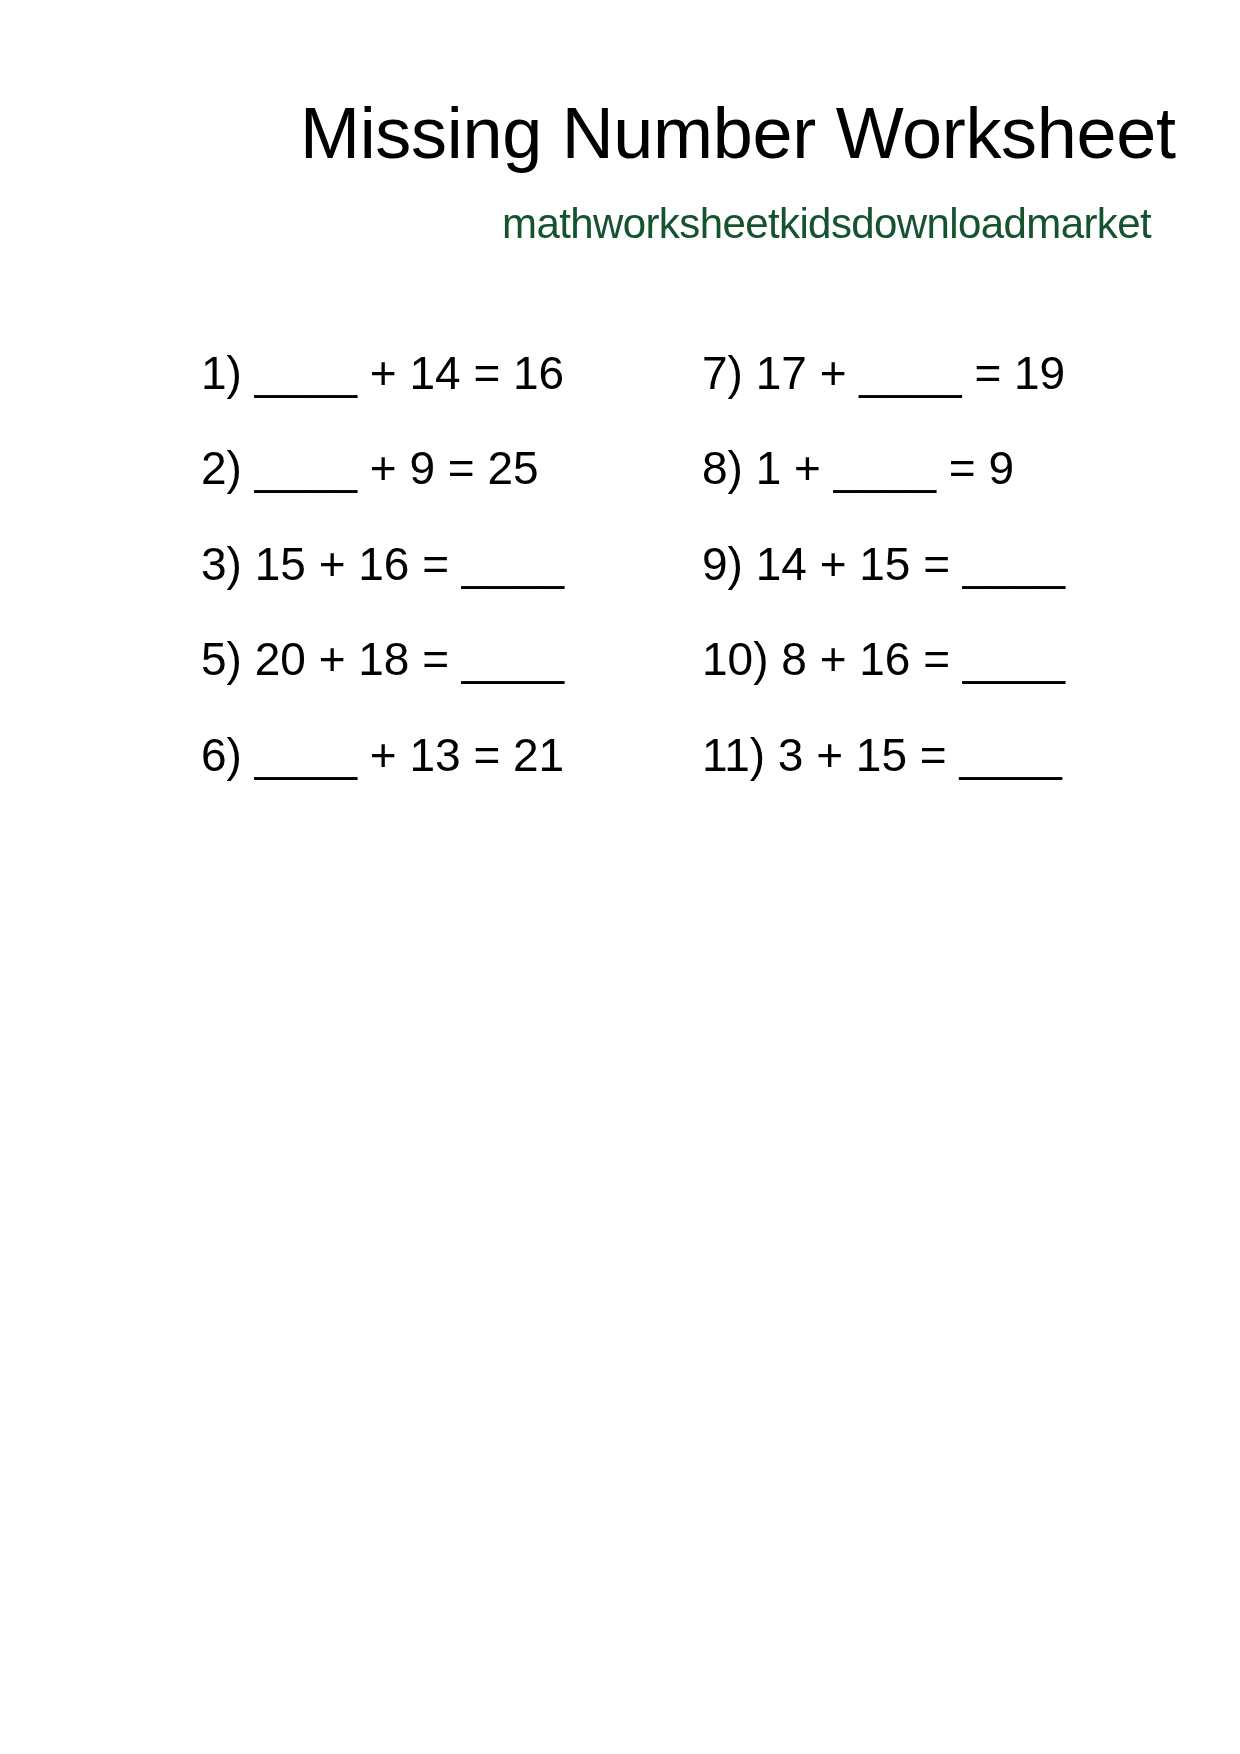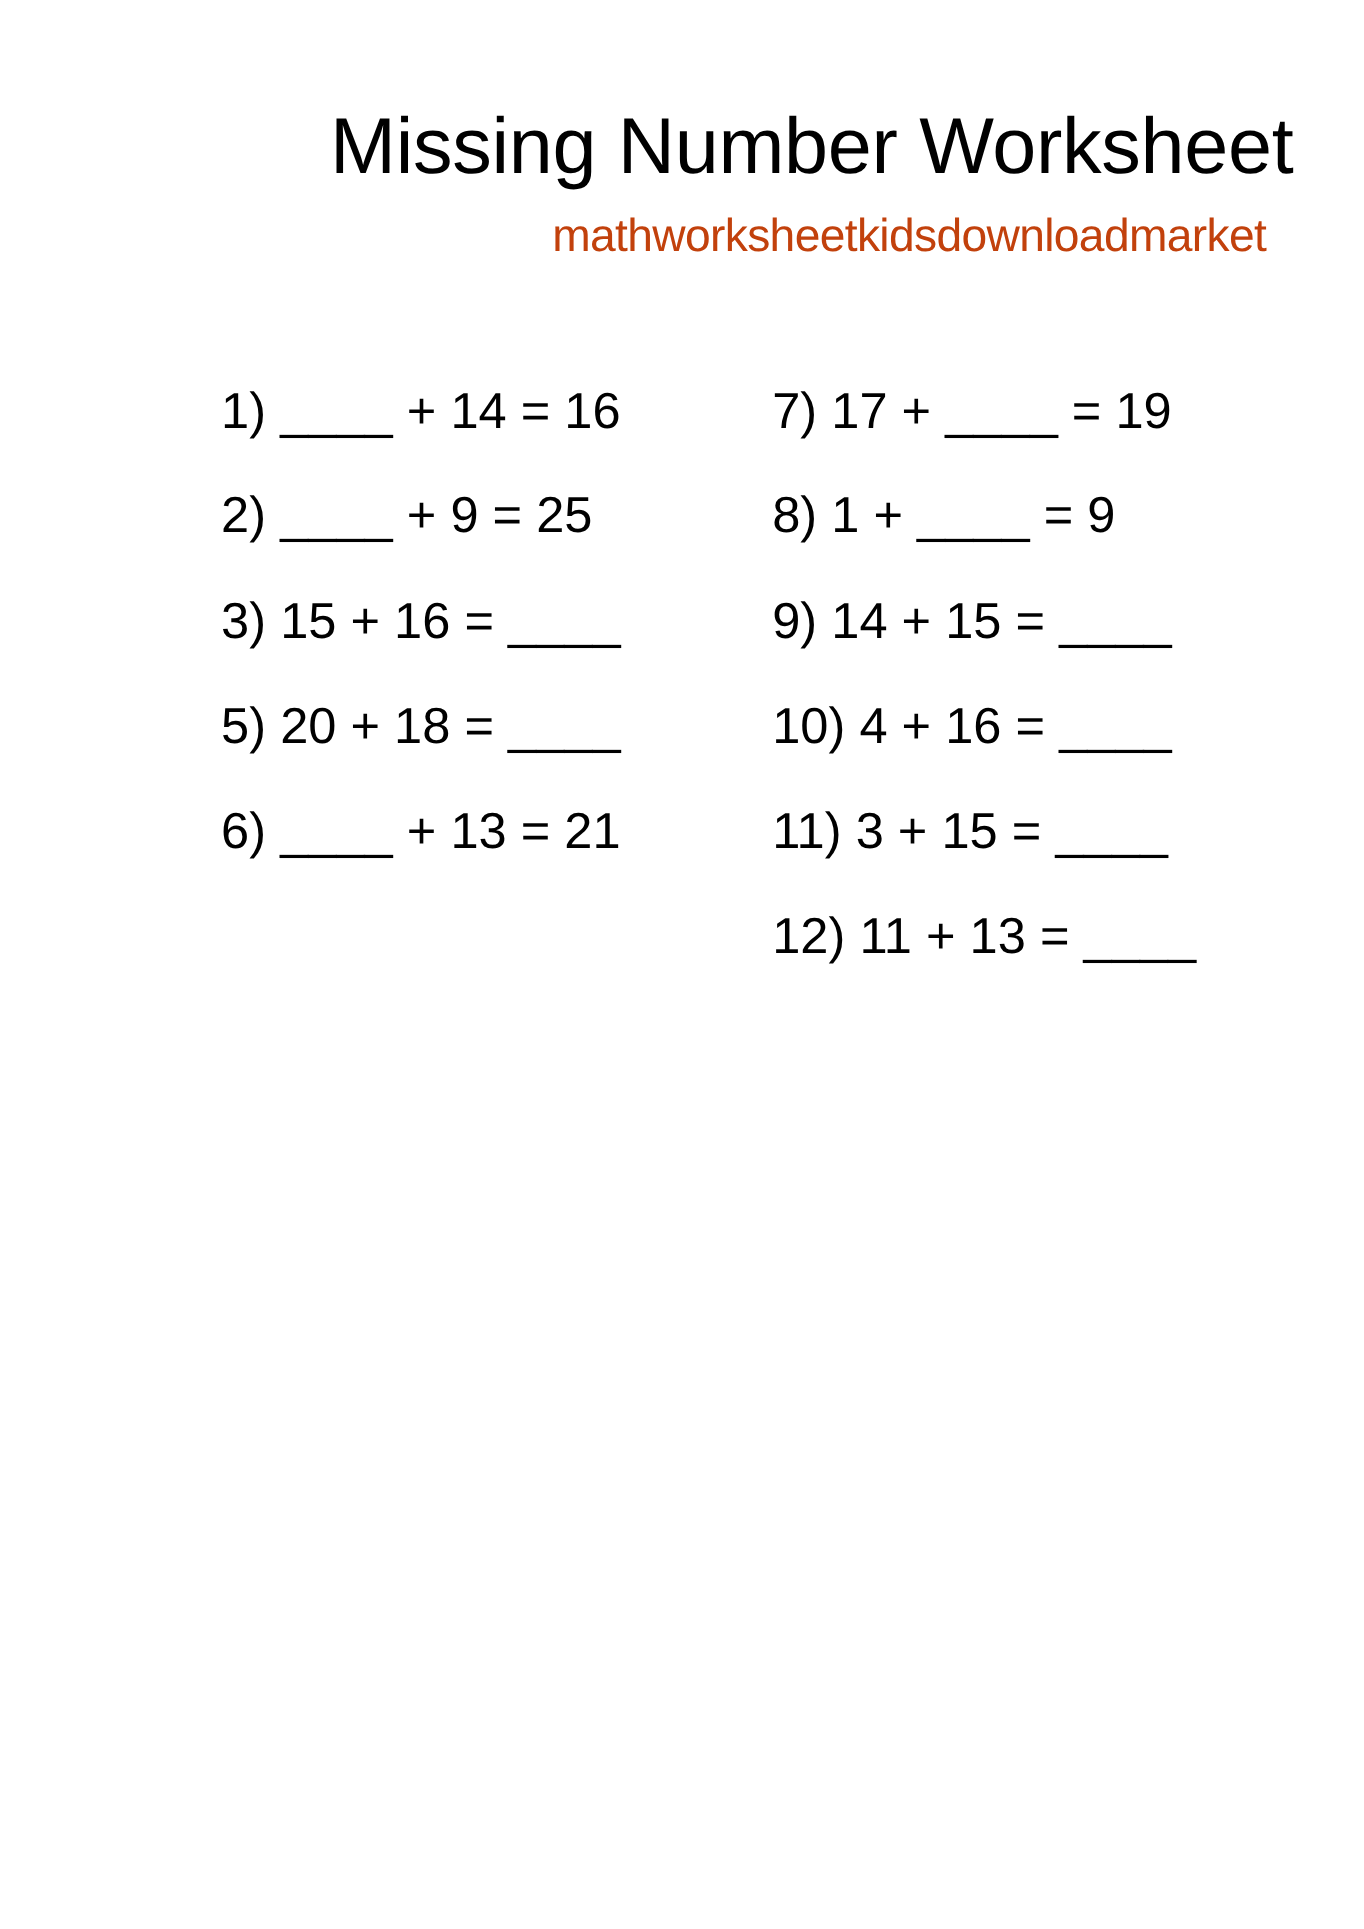--- a/index.html
+++ b/index.html
@@ -20,24 +20,24 @@
       left: 300px;
       top: 98px;
       font-size: 72px;
       line-height: 70px;
       white-space: nowrap;
       letter-spacing: -0.3px;
     }
     .subtitle {
       position: absolute;
       left: 502px;
-      top: 188px;
+      top: 198px;
       font-size: 42px;
       line-height: 52px;
-      color: #c2410c;
+      color: #14532d;
       white-space: nowrap;
       letter-spacing: -0.6px;
     }
     .col {
       position: absolute;
       top: 346px;
     }
     .col-left { left: 201px; }
     .col-right { left: 702px; }
     .problem {
@@ -85,23 +85,19 @@
   <div class="problem">
     <span>8)</span>
     <span>1 + ____ = 9</span>
   </div>
   <div class="problem">
     <span>9)</span>
     <span>14 + 15 = ____</span>
   </div>
   <div class="problem">
     <span>10)</span>
-    <span>4 + 16 = ____</span>
+    <span>8 + 16 = ____</span>
   </div>
   <div class="problem">
     <span>11)</span>
     <span>3 + 15 = ____</span>
   </div>
-  <div class="problem">
-    <span>12)</span>
-    <span>11 + 13 = ____</span>
-  </div>
 </div>
 
 </body></html>

